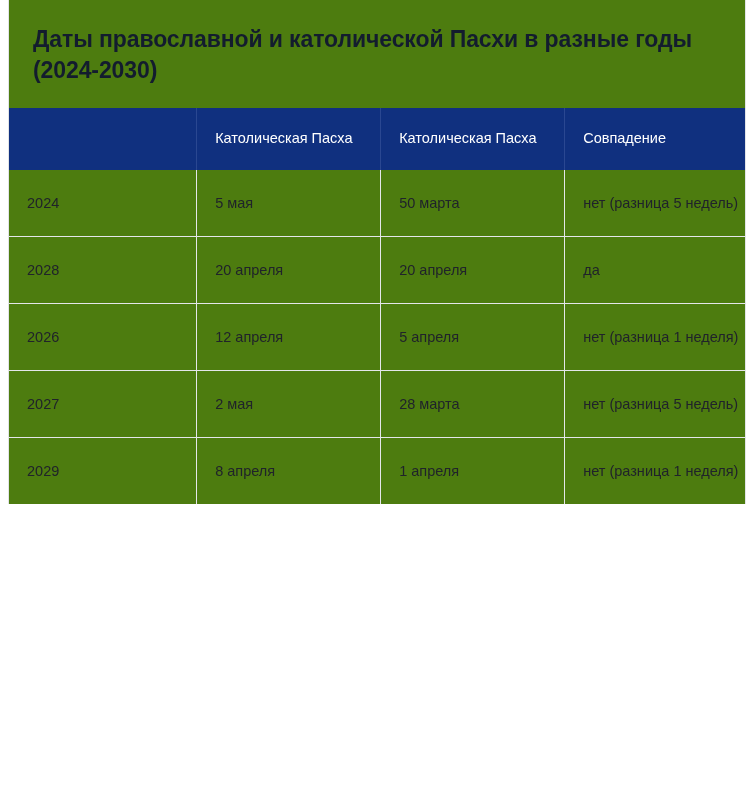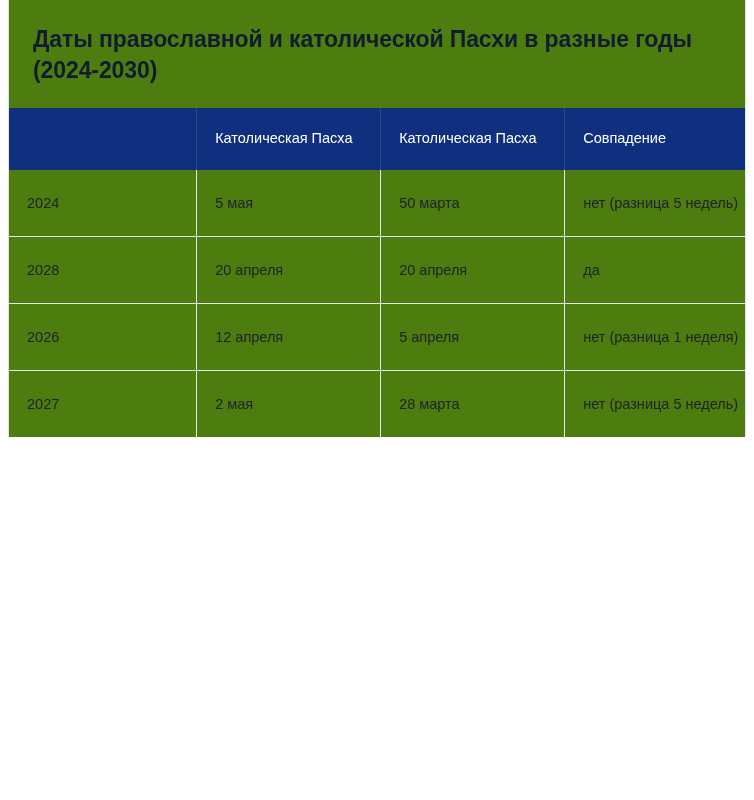--- a/index.html
+++ b/index.html
@@ -125,17 +125,23 @@
           <td>12 апреля</td>
           <td>5 апреля</td>
           <td>нет (разница 1 неделя)</td>
         </tr>
         <tr>
           <td>2027</td>
           <td>2 мая</td>
           <td>28 марта</td>
           <td>нет (разница 5 недель)</td>
         </tr>
+        <tr>
+          <td>2029</td>
+          <td>8 апреля</td>
+          <td>1 апреля</td>
+          <td>нет (разница 1 неделя)</td>
+        </tr>
       </tbody>
     </table>
 
   </div>
 </div>
 
 </body></html>

